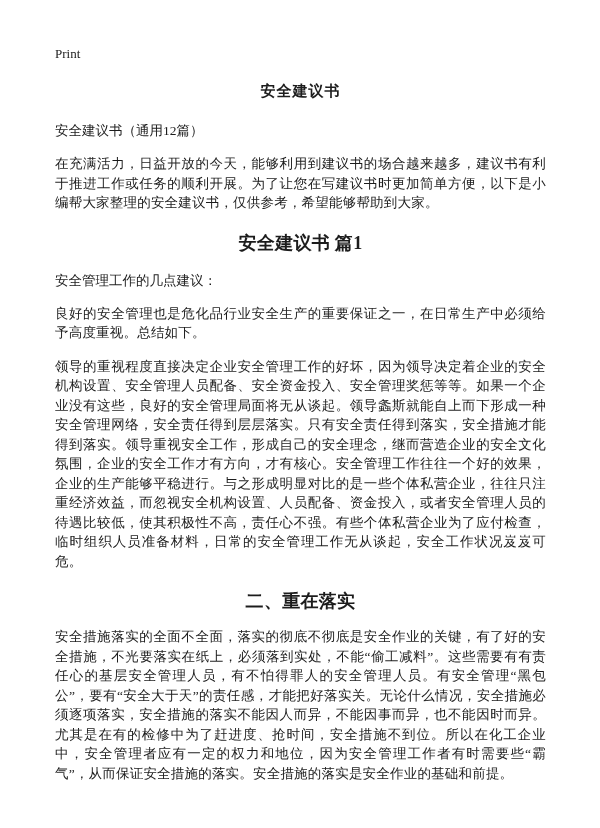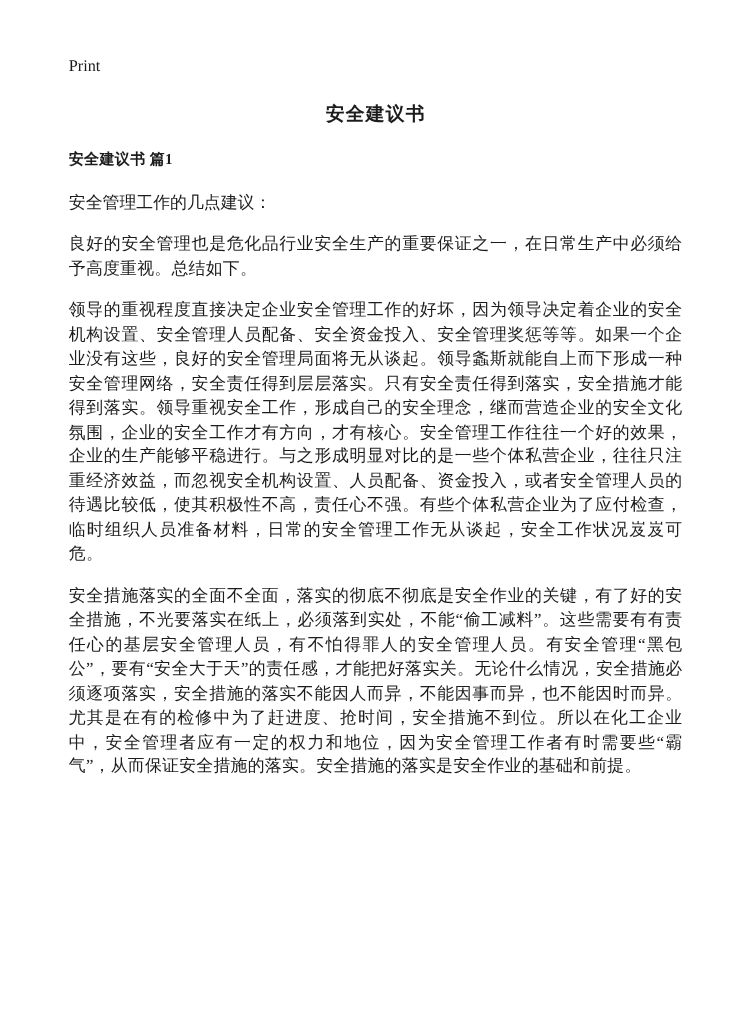--- a/index.html
+++ b/index.html
@@ -39,48 +39,52 @@
     margin: 21px 0 0 0;
   }
   p.body-para {
     font-size: 13.5px;
     line-height: 19.5px;
     text-align: justify;
     margin: 14px 0 0 0;
     letter-spacing: 0.2px;
   }
   h3.sec-heading {
-    font-size: 12px;
+    font-size: 18px;
     font-weight: bold;
     margin: 18px 0 0 0;
     letter-spacing: 0.3px;
+    text-align: center;
   }
   .lead-line {
     font-size: 13.5px;
     margin: 17px 0 0 0;
   }
 </style>
 </head>
 <body>
 
 <div class="page">
 
   <a href="#" class="print-link">Print</a>
 
   <h1 class="doc-title">安全建议书</h1>
 
+  <div class="doc-subtitle">安全建议书（通用12篇）</div>
 
+  <p class="body-para">在充满活力，日益开放的今天，能够利用到建议书的场合越来越多，建议书有利于推进工作或任务的顺利开展。为了让您在写建议书时更加简单方便，以下是小编帮大家整理的安全建议书，仅供参考，希望能够帮助到大家。</p>
 
   <h3 class="sec-heading">安全建议书 篇1</h3>
 
   <div class="lead-line">安全管理工作的几点建议：</div>
 
   <p class="body-para">良好的安全管理也是危化品行业安全生产的重要保证之一，在日常生产中必须给予高度重视。总结如下。</p>
 
 
   <p class="body-para">领导的重视程度直接决定企业安全管理工作的好坏，因为领导决定着企业的安全机构设置、安全管理人员配备、安全资金投入、安全管理奖惩等等。如果一个企业没有这些，良好的安全管理局面将无从谈起。领导螽斯就能自上而下形成一种安全管理网络，安全责任得到层层落实。只有安全责任得到落实，安全措施才能得到落实。领导重视安全工作，形成自己的安全理念，继而营造企业的安全文化氛围，企业的安全工作才有方向，才有核心。安全管理工作往往一个好的效果，企业的生产能够平稳进行。与之形成明显对比的是一些个体私营企业，往往只注重经济效益，而忽视安全机构设置、人员配备、资金投入，或者安全管理人员的待遇比较低，使其积极性不高，责任心不强。有些个体私营企业为了应付检查，临时组织人员准备材料，日常的安全管理工作无从谈起，安全工作状况岌岌可危。</p>
 
+  <h3 class="sec-heading">二、重在落实</h3>
 
   <p class="body-para">安全措施落实的全面不全面，落实的彻底不彻底是安全作业的关键，有了好的安全措施，不光要落实在纸上，必须落到实处，不能“偷工减料”。这些需要有有责任心的基层安全管理人员，有不怕得罪人的安全管理人员。有安全管理“黑包公”，要有“安全大于天”的责任感，才能把好落实关。无论什么情况，安全措施必须逐项落实，安全措施的落实不能因人而异，不能因事而异，也不能因时而异。尤其是在有的检修中为了赶进度、抢时间，安全措施不到位。所以在化工企业中，安全管理者应有一定的权力和地位，因为安全管理工作者有时需要些“霸气”，从而保证安全措施的落实。安全措施的落实是安全作业的基础和前提。</p>
 
   
 
 </div>
 
 </body></html>

